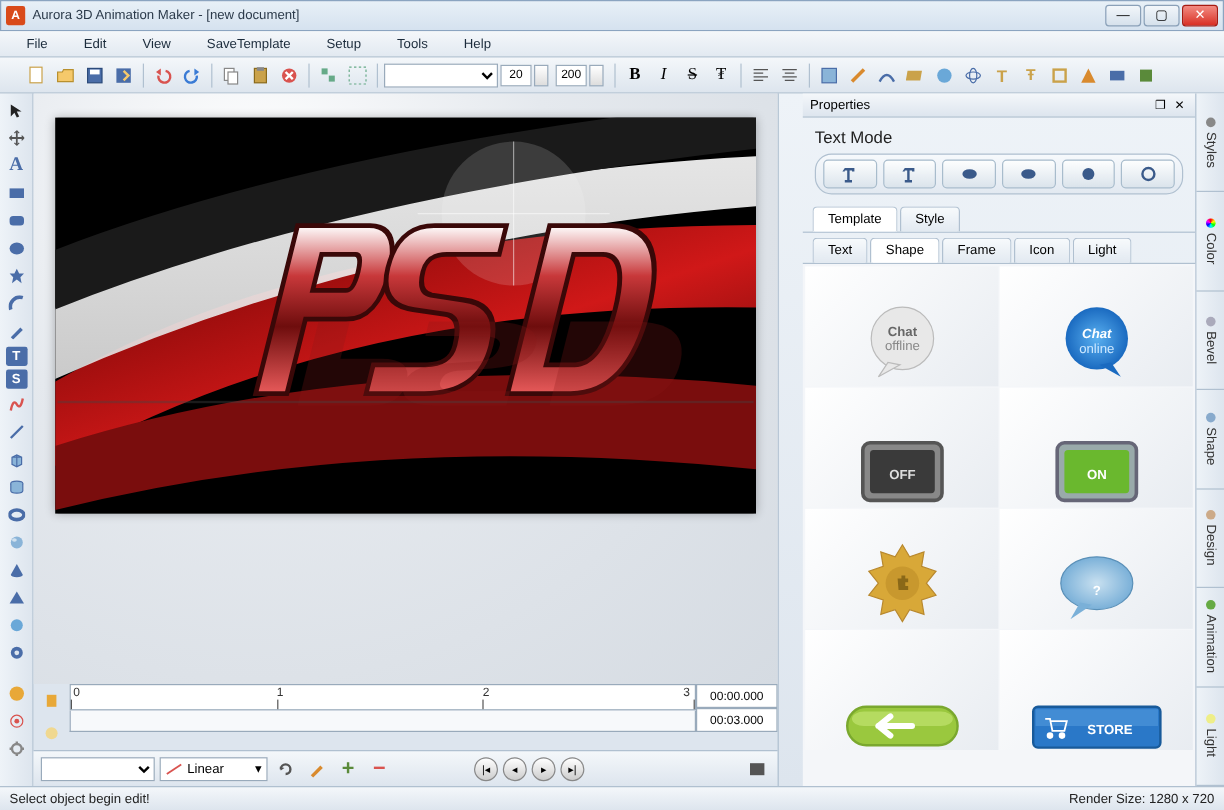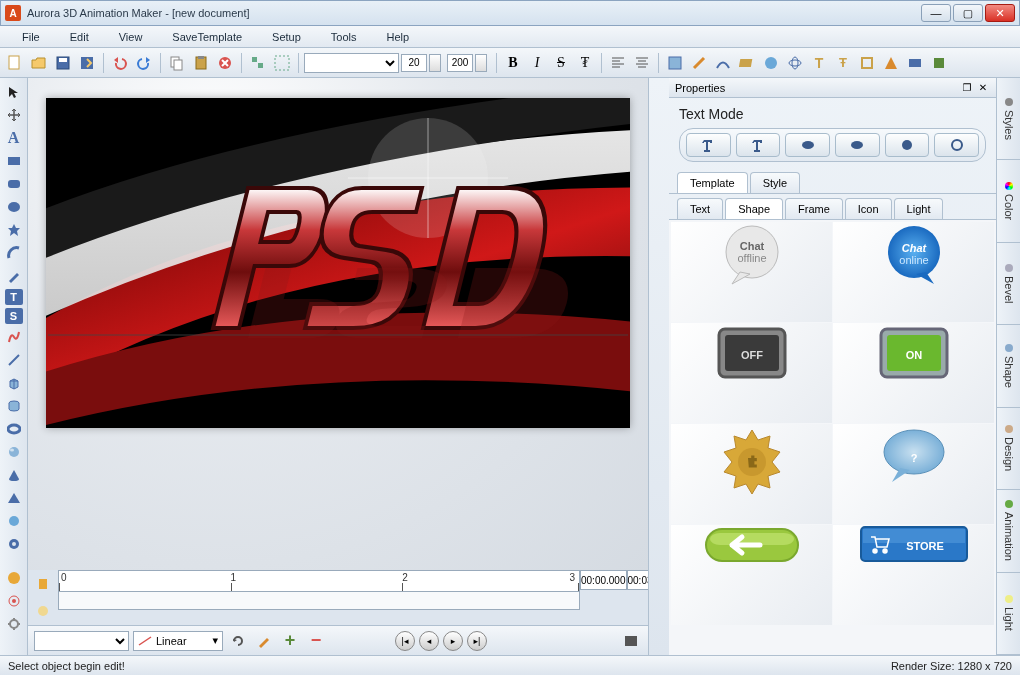--- a/index.html
+++ b/index.html
@@ -9,21 +9,21 @@
 .titlebar .app-icon { width: 16px; height: 16px; background: #d94a1a; border-radius: 2px; display: flex; align-items: center; justify-content: center; color: #fff; font-weight: bold; font-size: 10px; margin-right: 6px; }
 .titlebar .title { color: #2b3a4a; }
 .titlebar .spacer { flex: 1; }
 .win-btn { width: 30px; height: 18px; margin-left: 2px; border: 1px solid #8aa0b8; border-radius: 3px; background: linear-gradient(#f2f6fa,#d6e1ec); display: flex; align-items: center; justify-content: center; }
 .win-btn.close { background: linear-gradient(#f28b82,#d93025); border-color: #a61b12; color: #fff; }
 .win-btn span { font-size: 11px; line-height: 1; }
 
 .menubar { height: 22px; background: linear-gradient(#f4f7fa,#e2e9f1); border-bottom: 1px solid #b0c0d0; display: flex; align-items: center; padding: 0 6px; gap: 14px; color: #1b2b3b; }
 .menubar span { cursor: default; margin-left: 16px; }
 
-.toolbar { height: 30px; background: linear-gradient(#f4f7fa,#dde5ee); border-bottom: 1px solid #b0c0d0; display: flex; align-items: center; padding: 0 4px; gap: 2px; }
+.toolbar { height: 30px; background: linear-gradient(#f4f7fa,#dde5ee); border-bottom: 1px solid #b0c0d0; display: flex; align-items: center; padding: 0 20px; gap: 2px; }
 .tbbtn { width: 22px; height: 22px; border: 1px solid transparent; border-radius: 3px; display: flex; align-items: center; justify-content: center; }
 .tb-sep { width: 1px; height: 20px; background: #b0c0d0; margin: 0 3px; }
 .font-select { width: 95px; height: 20px; border: 1px solid #9ab; background: #fff; }
 .num-box { width: 26px; height: 18px; border: 1px solid #9ab; background: #fff; text-align: center; font-size: 10px; display: flex; align-items: center; justify-content: center; }
 .spin { width: 12px; height: 18px; border: 1px solid #9ab; background: linear-gradient(#fff,#ddd); margin-right: 4px; }
 
 .workarea { display: flex; height: 577px; }
 .left-tools { width: 28px; background: linear-gradient(90deg,#eef3f8,#dde5ee); border-right: 1px solid #b0c0d0; display: flex; flex-direction: column; align-items: center; padding-top: 4px; gap: 3px; }
 .lt-btn { width: 20px; height: 20px; display: flex; align-items: center; justify-content: center; border-radius: 2px; }
 
@@ -32,21 +32,21 @@
 .canvas { width: 100%; height: 330px; background: #000; position: relative; overflow: hidden; box-shadow: 0 0 8px rgba(0,0,0,.3); }
 .canvas svg { width: 100%; height: 100%; }
 
 .timeline-area { height: 55px; display: flex; align-items: stretch; }
 .tl-left { width: 30px; display: flex; flex-direction: column; align-items: center; justify-content: space-around; }
 .tl-main { flex: 1; display: flex; flex-direction: column; }
 .tl-ruler { height: 22px; border: 1px solid #9ab; background: #fff; display: flex; align-items: end; position: relative; font-size: 10px; color: #333; }
 .tl-ruler .tick { position: absolute; bottom: 0; width: 1px; height: 8px; background: #555; }
 .tl-ruler .ticklbl { position: absolute; bottom: 8px; font-size: 10px; }
 .tl-track { height: 18px; border: 1px solid #9ab; border-top: none; background: #f7f9fb; }
-.tl-time { width: 68px; display: flex; flex-direction: row; }
+.tl-time { width: 68px; display: flex; flex-direction: column; }
 .tl-time div { height: 20px; border: 1px solid #9ab; background: #fff; font-size: 10px; display: flex; align-items: center; justify-content: center; }
 
 .transport { height: 30px; background: linear-gradient(#f4f7fa,#dde5ee); border-top: 1px solid #b0c0d0; display: flex; align-items: center; padding: 4px 6px; gap: 4px; }
 .curve-select { width: 95px; height: 20px; border: 1px solid #9ab; background: #fff; }
 .curve-type { width: 90px; height: 20px; border: 1px solid #9ab; background: #fff; display: flex; align-items: center; padding: 0 4px; gap: 4px; font-size: 10px; }
 .transport .spacer { width: 60px; }
 .play-btn { width: 20px; height: 20px; border: 1px solid #888; border-radius: 10px; background: linear-gradient(#fff,#ccc); display: flex; align-items: center; justify-content: center; font-size: 9px; }
 
 .right-panel { width: 372px; background: linear-gradient(#eef3f8,#dde5ee); border-left: 1px solid #b0c0d0; display: flex; }
 .props { flex: 1; display: flex; flex-direction: column; margin-left: 20px; }
@@ -58,21 +58,21 @@
 .tm-buttons { display: flex; gap: 5px; background: linear-gradient(#f6f9fc,#e2e9f1); border: 1px solid #b0c0d0; border-radius: 14px; padding: 4px 6px; }
 .tm-btn { flex: 1; height: 24px; border: 1px solid #a8bccc; border-radius: 4px; background: linear-gradient(#fdfefe,#dbe4ec); display: flex; align-items: center; justify-content: center; }
 
 .tab-row { display: flex; border-bottom: 1px solid #b0c0d0; padding-left: 8px; gap: 2px; }
 .tab { padding: 4px 12px; border: 1px solid #b0c0d0; border-bottom: none; border-radius: 4px 4px 0 0; background: linear-gradient(#f7fafc,#e2e9f1); font-size: 11px; }
 .tab.active { background: #fff; }
 .subtab-row { display: flex; border-bottom: 1px solid #b0c0d0; padding-left: 8px; gap: 2px; margin-top: 4px; }
 
 .shape-grid { flex: 1; overflow: auto; background: #f4f6f9; padding: 2px; display: grid; grid-template-columns: 1fr 1fr; grid-auto-rows: 100px; gap: 1px; position: relative; }
 .shape-grid::-webkit-scrollbar { width: 16px; }
-.shape-cell { background: linear-gradient(135deg,#fff,#e8ecf1); display: flex; align-items: flex-start; justify-content: center; }
+.shape-cell { background: linear-gradient(135deg,#fff,#e8ecf1); display: flex; align-items: flex-end; justify-content: center; }
 
 .side-tabs { width: 24px; background: linear-gradient(90deg,#eef3f8,#dde5ee); border-left: 1px solid #b0c0d0; display: flex; flex-direction: column; }
 .side-tab { flex: 1; display: flex; align-items: center; justify-content: center; writing-mode: vertical-rl; font-size: 10px; color: #333; border-bottom: 1px solid #b0c0d0; }
 .side-tab .dot { width: 8px; height: 8px; border-radius: 4px; margin-bottom: 4px; writing-mode: horizontal-tb; }
 
 .statusbar { height: 20px; background: linear-gradient(#f4f7fa,#dde5ee); border-top: 1px solid #b0c0d0; display: flex; align-items: center; padding: 0 8px; font-size: 11px; color: #222; }
 .statusbar .spacer { flex: 1; }
 </style>
 </head>
 <body>

